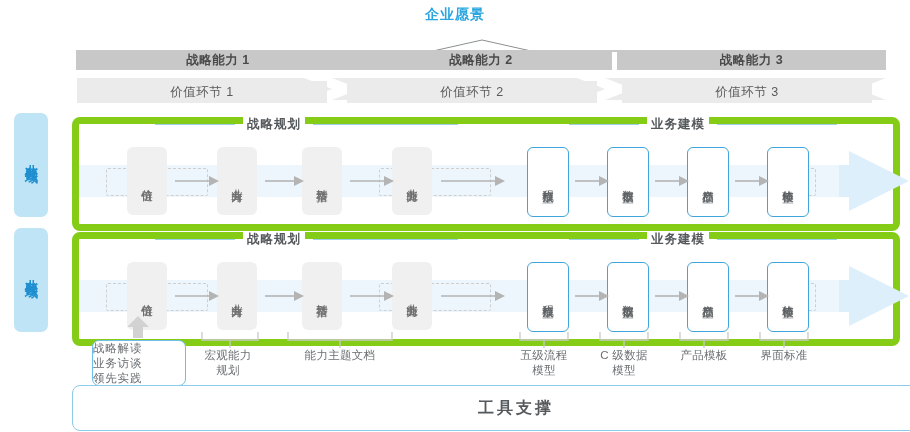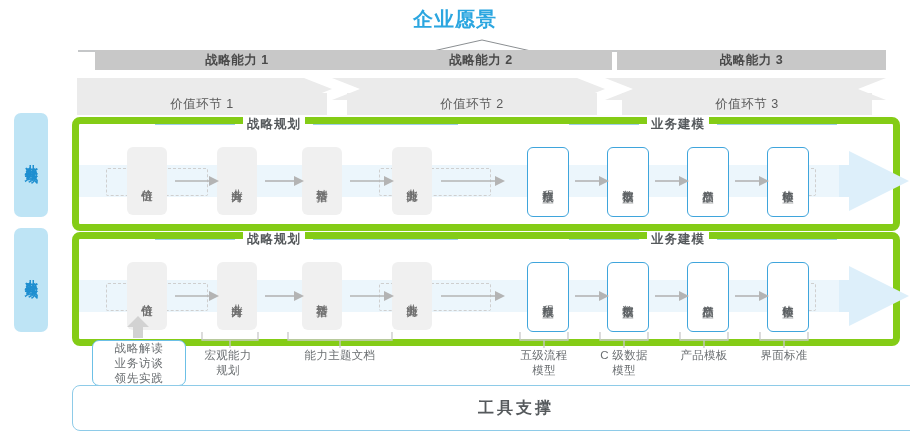--- a/index.html
+++ b/index.html
@@ -14,39 +14,39 @@
     overflow:hidden;
   }
 
   
   .vision-row{
     position:absolute;left:0;top:6px;width:910px;
     display:flex;justify-content:center;align-items:flex-start;
     gap:26px;
   }
   .vision-title{
-    color:#2ba6e0;font-weight:bold;font-size:20px;letter-spacing:1px;
+    color:#2ba6e0;font-weight:bold;font-size:14px;letter-spacing:1px;
     white-space:nowrap;
   }
   
   .title-rule{position:absolute;left:78px;top:38px;width:808px;height:16px;}
 
   
   .cap-bar{
     position:absolute;top:50px;height:20px;
     background:#c8c8c8;
     color:#4a4a4a;font-size:12.5px;font-weight:bold;
     display:flex;align-items:center;justify-content:center;
     letter-spacing:.5px;
   }
 
   
   .vc-wrap{position:absolute;left:77px;top:78px;width:809px;height:22px;}
   .vc-seg{
-    position:absolute;top:15px;height:22px;background:#ebebeb;
+    position:absolute;top:3px;height:22px;background:#ebebeb;
     display:flex;align-items:center;justify-content:center;
     color:#5a5a5a;font-size:12.5px;letter-spacing:.5px;
   }
 
   
   .domain-tab{
     position:absolute;left:14px;width:34px;
     background:#bee4f5;border-radius:7px;
     display:flex;align-items:center;justify-content:center;
   }
@@ -91,21 +91,21 @@
     position:absolute;height:26px;border:1px dashed #cfcfcf;border-radius:2px;
   }
   .tool-label{
     position:absolute;text-align:center;
     color:#6b6f72;font-size:11.5px;line-height:15px;letter-spacing:.3px;
   }
   .tool-box{
     position:absolute;border:1.2px solid #6cc0e6;border-radius:7px;
     background:#ffffff;text-align:center;
     color:#6b6f72;font-size:11.5px;line-height:15px;letter-spacing:.8px;
-    display:flex;flex-direction:column;align-items:center;justify-content:center;
+    display:flex;flex-direction:column;align-items:flex-start;justify-content:center;
   }
 
   
   .tool-panel{
     position:absolute;left:72px;top:385px;width:814px;height:44px;
     border:1px solid #8ecbe8;border-radius:8px;background:#fff;
     display:flex;align-items:center;justify-content:center;padding-left:36px;
   }
   .tool-panel .t{
     color:#55595c;font-weight:bold;font-size:16px;letter-spacing:3px;
@@ -118,21 +118,21 @@
 <div id="canvas">
 
   <div class="vision-row">
     <div class="vision-title">企业愿景</div>
   </div>
 
   <svg class="title-rule" viewBox="0 0 808 16" preserveAspectRatio="none">
     <path d="M0 13 L355 13 L404 2 L453 13 L808 13" fill="none" stroke="#8b8f92" stroke-width="1"></path>
   </svg>
 
-  <div class="cap-bar" style="left:95px;width:284px;">
+  <div class="cap-bar" style="left:76px;width:284px;">
       <span>战略能力 1</span>
     </div>
   <div class="cap-bar" style="left:350px;width:262px;">
       <span>战略能力 2</span>
     </div>
   <div class="cap-bar" style="left:617px;width:269px;">
       <span>战略能力 3</span>
     </div>
 
   <div class="vc-wrap">

